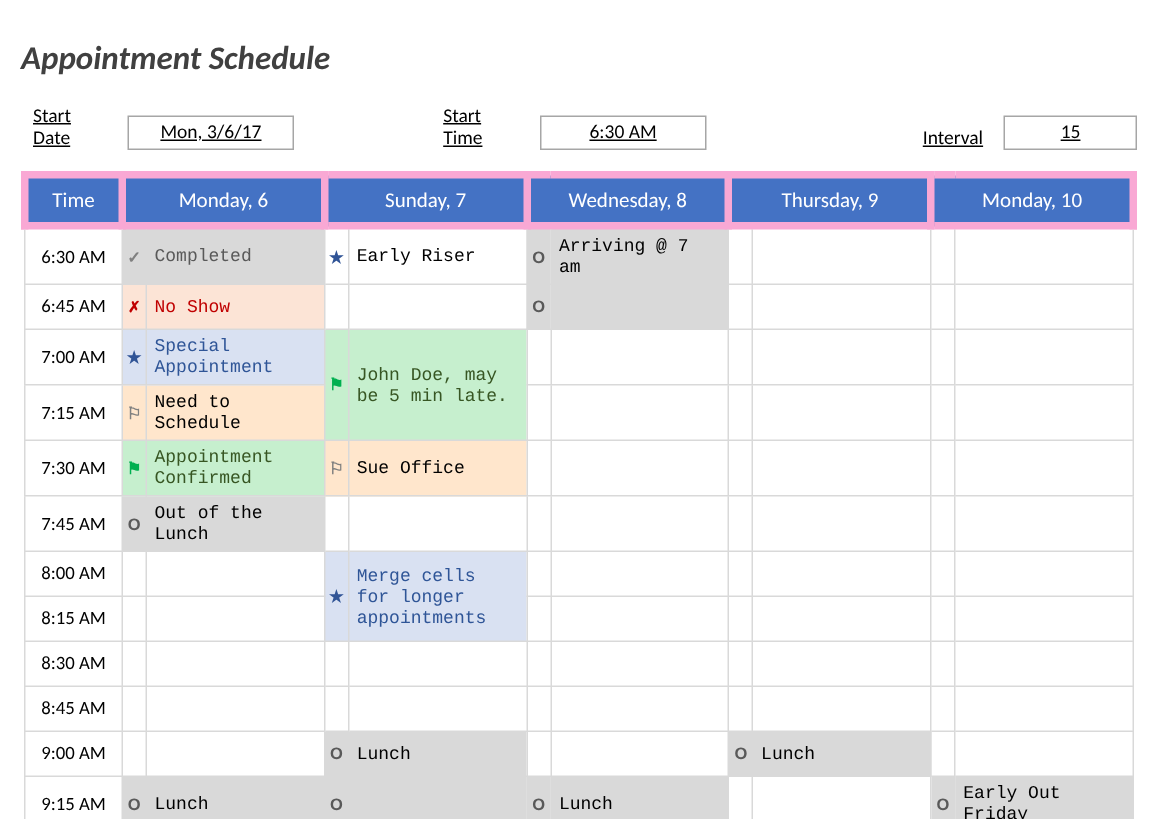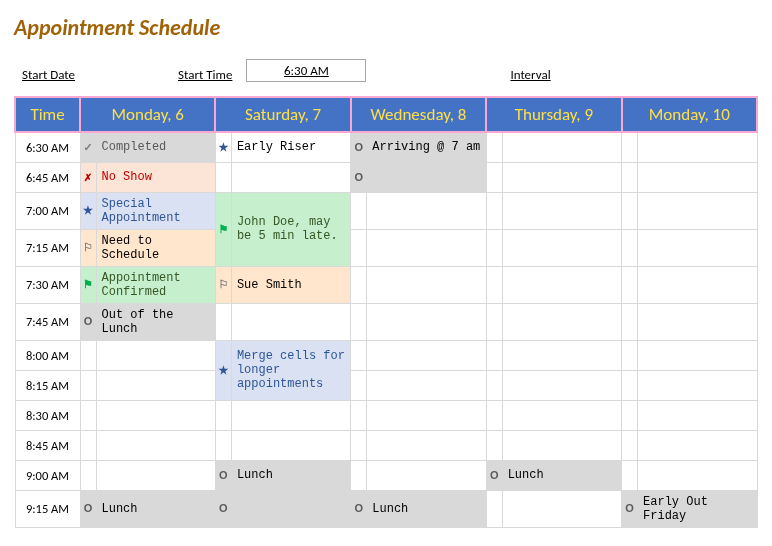--- a/index.html
+++ b/index.html
@@ -5,24 +5,24 @@
   * { box-sizing: border-box; }
   body {
     margin: 0;
     padding: 14px;
     font-family: Calibri, 'Segoe UI', Arial, sans-serif;
     font-size: 12px;
     background: #fff;
     width: 772px;
   }
   h1 {
-    color: #a16207;
+    color: #404040;
     font-size: 22px;
     font-weight: bold;
-    margin: 0 0 18px 0;
+    margin: 11px 0 18px 0;
     font-style: italic;
   }
   .controls {
     display: flex;
     align-items: flex-end;
     gap: 10px;
     margin-bottom: 14px;
     font-size: 13px;
     text-decoration: underline;
   }
@@ -40,26 +40,26 @@
   .controls .w3 { width: 95px; }
   .spacer1 { flex: 0 0 65px; }
   .spacer2 { flex: 0 0 110px; }
   table {
     border-collapse: collapse;
     width: 100%;
     table-layout: fixed;
   }
   th {
     background: #4472c4;
-    color: #fde047;
+    color: #ffffff;
     font-weight: normal;
     text-align: center;
     padding: 6px 4px;
-    border: 2px solid #f9a8d4;
-    font-size: 17px;
+    border: 5px solid #f9a8d4;
+    font-size: 14px;
   }
   th.time-head { width: 65px; }
   td {
     border: 1px solid #d9d9d9;
     padding: 4px 5px;
     vertical-align: middle;
     height: 30px;
     font-size: 12px;
   }
   td.time {
@@ -96,46 +96,48 @@
   .ic-circle { color: #595959; font-weight: bold; font-family: Arial; }
   .center { text-align: left; }
 </style>
 </head>
 <body>
 
 <h1>Appointment Schedule</h1>
 
 <div class="controls">
   <span class="lbl">Start Date</span>
+  <span class="inp w1">Mon, 3/6/17</span>
   <span class="spacer1"></span>
   <span class="lbl">Start Time</span>
   <span class="inp w2">6:30 AM</span>
   <span class="spacer2"></span>
   <span class="lbl">Interval</span>
+  <span class="inp w3">15</span>
 </div>
 
 <table>
 <colgroup>
   <col style="width:65px">
   <col style="width:16px">
       <col>
   <col style="width:16px">
       <col>
   <col style="width:16px">
       <col>
   <col style="width:16px">
       <col>
   <col style="width:16px">
       <col>
 </colgroup>
 <thead>
 <tr>
   <th class="time-head">Time</th>
   <th colspan="2">Monday, 6</th>
-  <th colspan="2">Saturday, 7</th>
+  <th colspan="2">Sunday, 7</th>
   <th colspan="2">Wednesday, 8</th>
   <th colspan="2">Thursday, 9</th>
   <th colspan="2">Monday, 10</th>
 </tr>
 </thead>
 <tbody>
 
 <tr>
   <td class="time">6:30 AM</td>
   <td class="icon grey"><span class="ic ic-check">✓</span></td>
@@ -188,21 +190,21 @@
         <td class="appt"></td>
   <td class="icon"></td>
         <td class="appt"></td>
 </tr>
 
 <tr>
   <td class="time">7:30 AM</td>
   <td class="icon green"><span class="ic ic-flag-g">⚑</span></td>
   <td class="appt green">Appointment Confirmed</td>
   <td class="icon orange"><span class="ic ic-flag-o">⚐</span></td>
-  <td class="appt orange">Sue Smith</td>
+  <td class="appt orange">Sue Office</td>
   <td class="icon"></td>
         <td class="appt"></td>
   <td class="icon"></td>
         <td class="appt"></td>
   <td class="icon"></td>
         <td class="appt"></td>
 </tr>
 
 <tr>
   <td class="time">7:45 AM</td>

